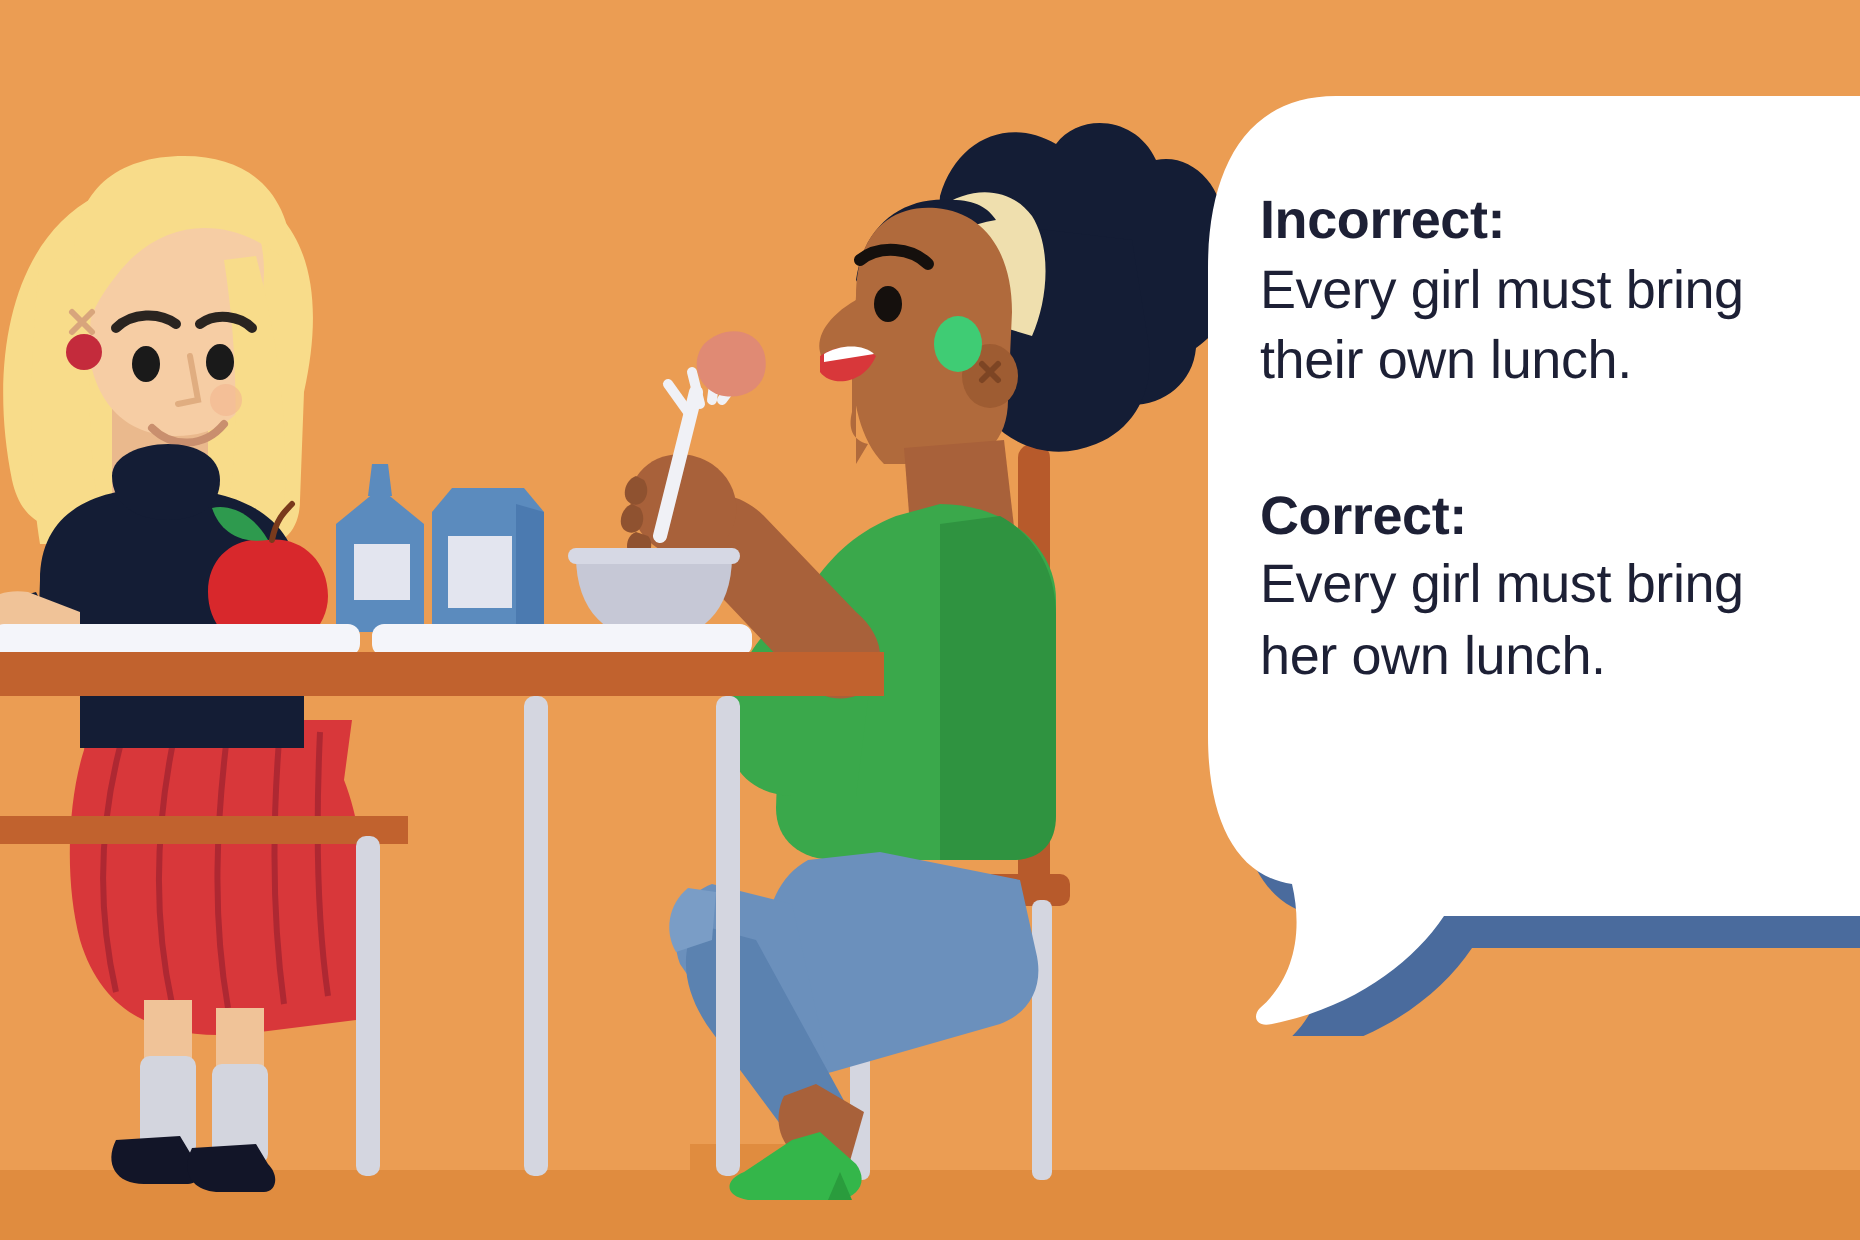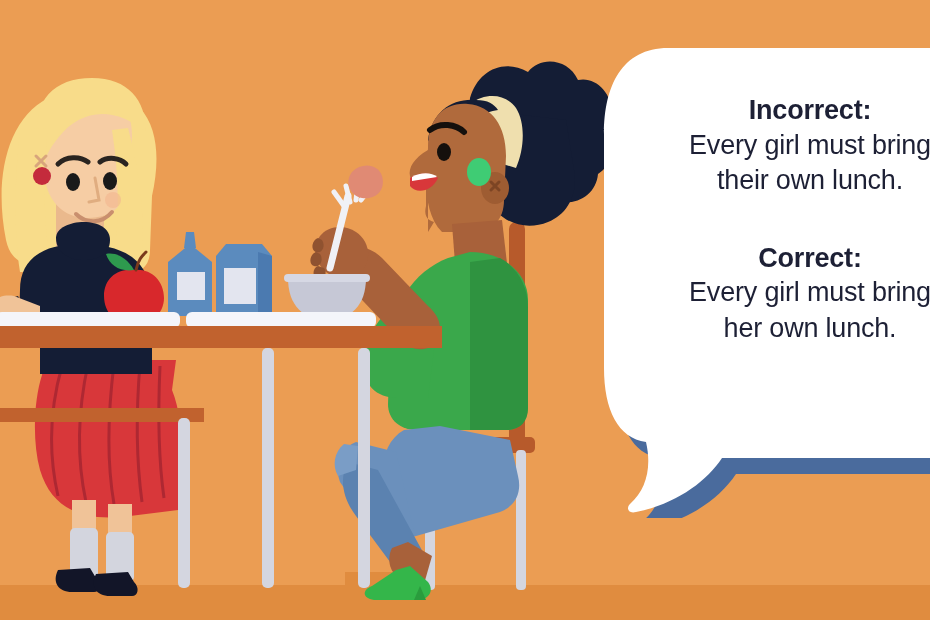--- a/index.html
+++ b/index.html
@@ -6,21 +6,20 @@
   html,body { width:930px; height:620px; overflow:hidden; }
   body {
     font-family:"Liberation Sans", sans-serif;
     background:#eb9d53;
   }
   #scene {
     position:relative;
     width:930px; height:620px;
     overflow:hidden;
     background:#eb9d53;
-    text-align:center;
   }
   #art { position:absolute; inset:0; }
 
   
   .bubble-wrap {
     position:absolute;
     left:590px; top:38px;
     width:400px; height:480px;
   }
   .bubble-svg { position:absolute; left:0; top:0; }

